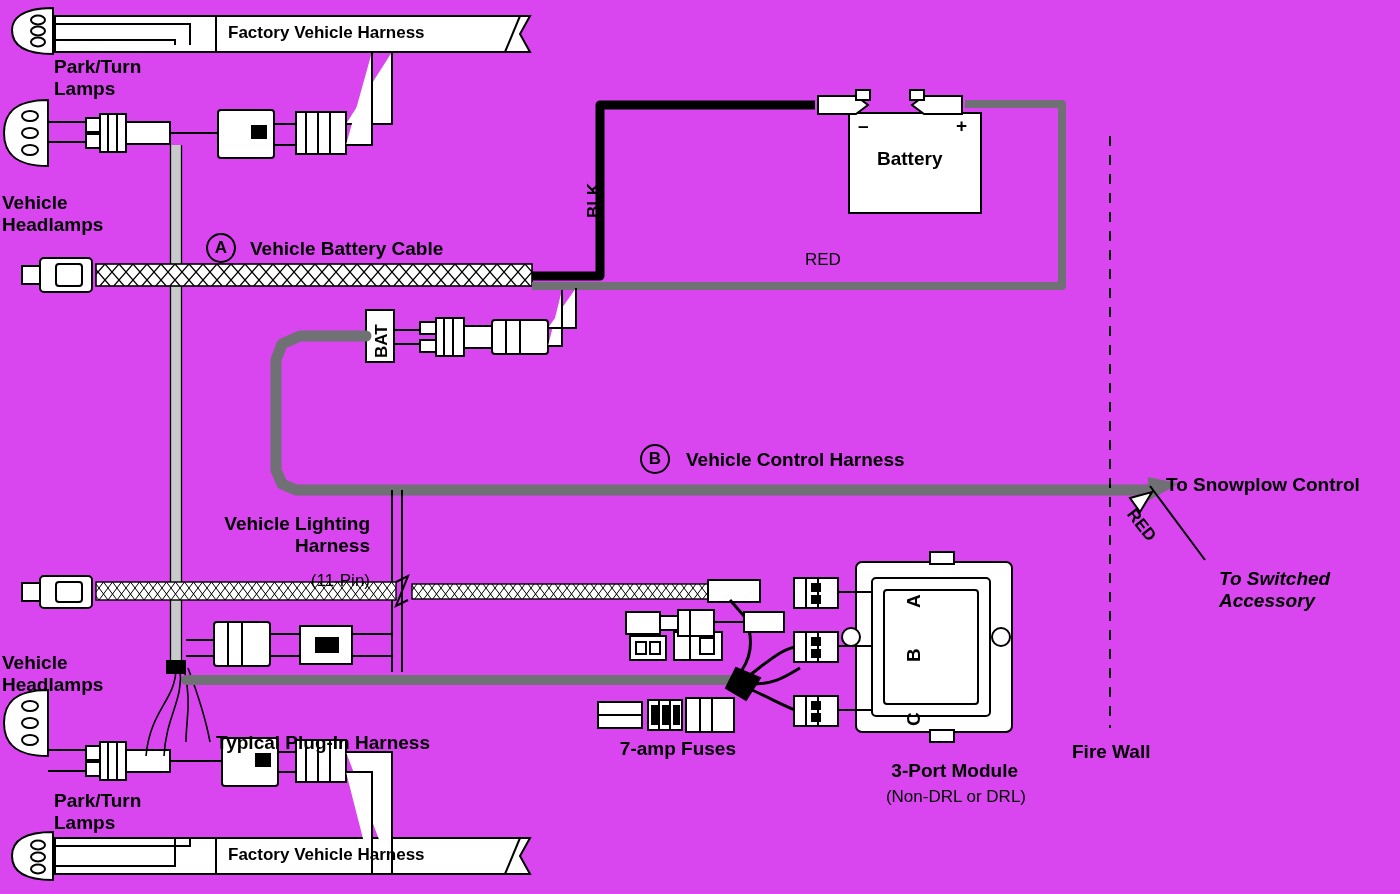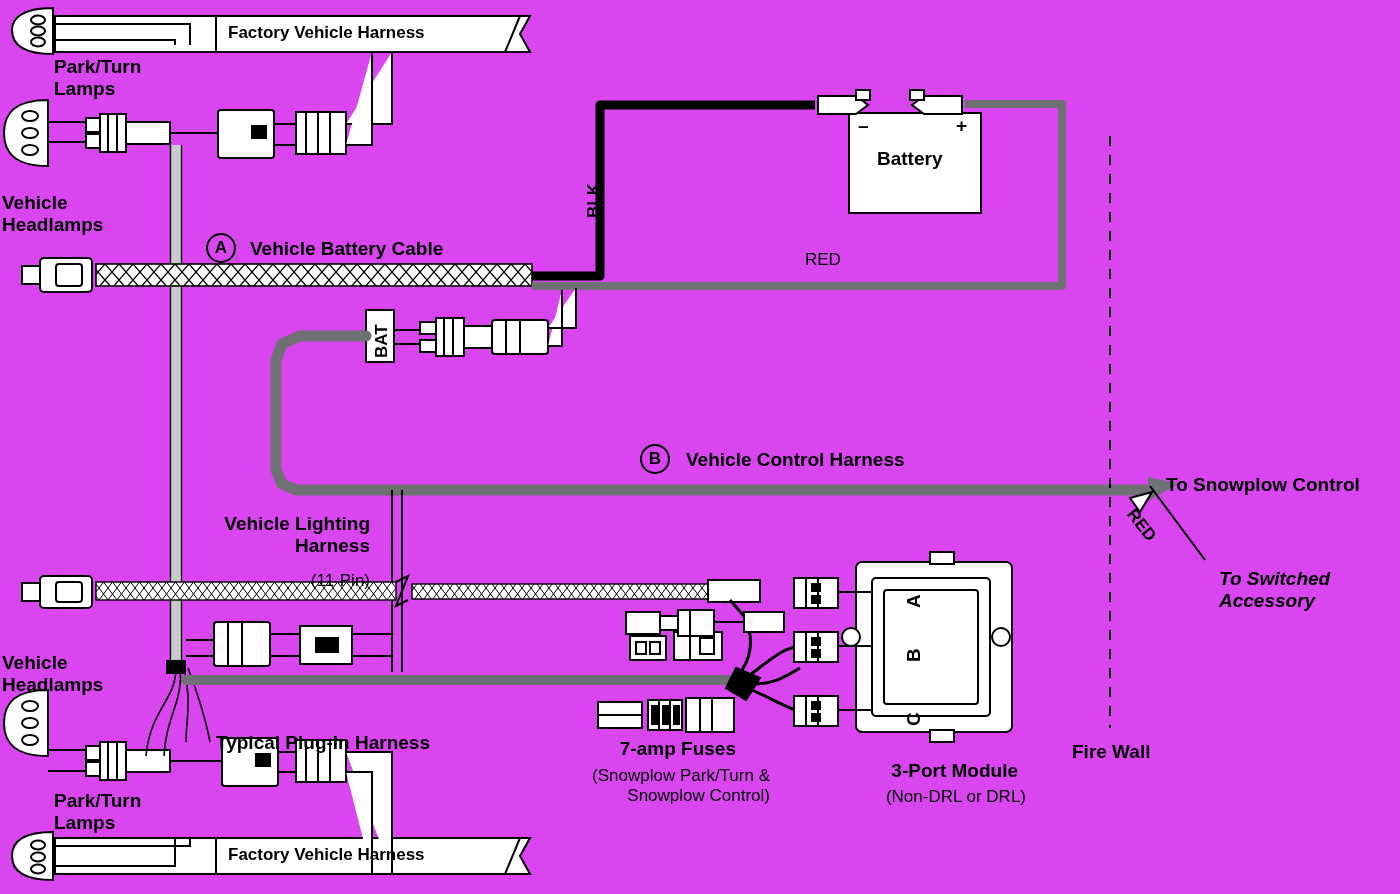--- a/index.html
+++ b/index.html
@@ -357,22 +357,20 @@
 Accessory</div>
 
   <div class="lbl lg bold c" style="left:190px; top:513px; width:180px;">Vehicle Lighting
 Harness</div>
   <div class="lbl md c" style="left:190px; top:563px; width:180px;margin-top:8px;">(11-Pin)</div>
 
   <div class="lbl lg bold" style="left:216px; top:692px;margin-top:40px;">Typical Plug-In Harness</div>
 
 
   <div class="lbl lg bold c" style="left:556px; top:738px; width:180px;">7-amp Fuses</div>
-  <div class="lbl md c" style="left:530px; top:766px; width:240px;">(Snowplow Park/Turn &amp;
-Snowplow Control)</div>
 
   <div class="lbl lg bold c" style="left:832px; top:760px; width:186px;">3-Port Module</div>
   <div class="lbl md c" style="left:826px; top:787px; width:200px;">(Non-DRL or DRL)</div>
   <div class="lbl lg bold rot90" style="left:903px; top:608px;">A</div>
   <div class="lbl lg bold rot90" style="left:903px; top:662px;">B</div>
   <div class="lbl lg bold rot90" style="left:903px; top:726px;">C</div>
 
   <div class="lbl lg bold" style="left:1072px; top:741px;">Fire Wall</div>
 
   <div class="lbl lg bold" style="left:2px; top:652px;">Vehicle

